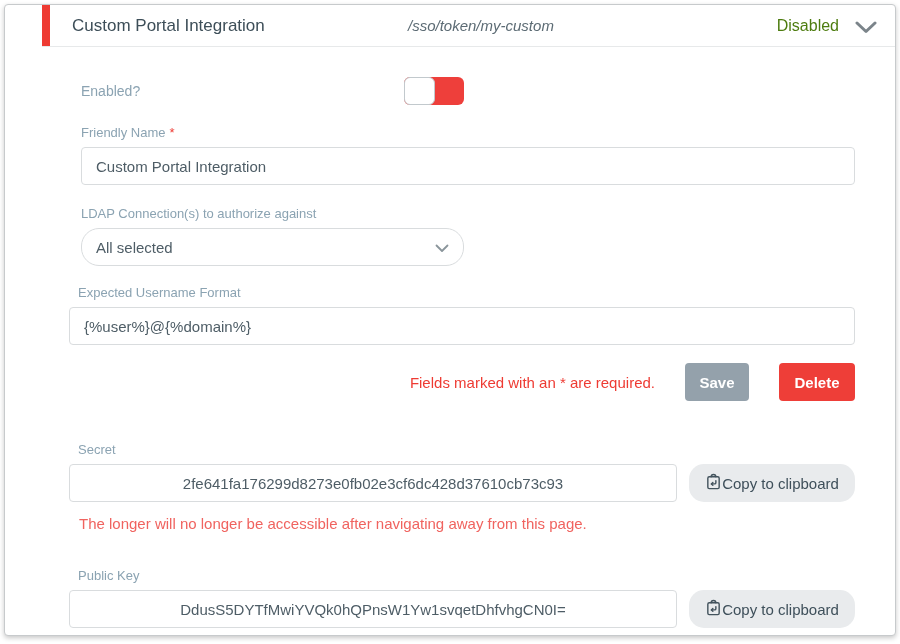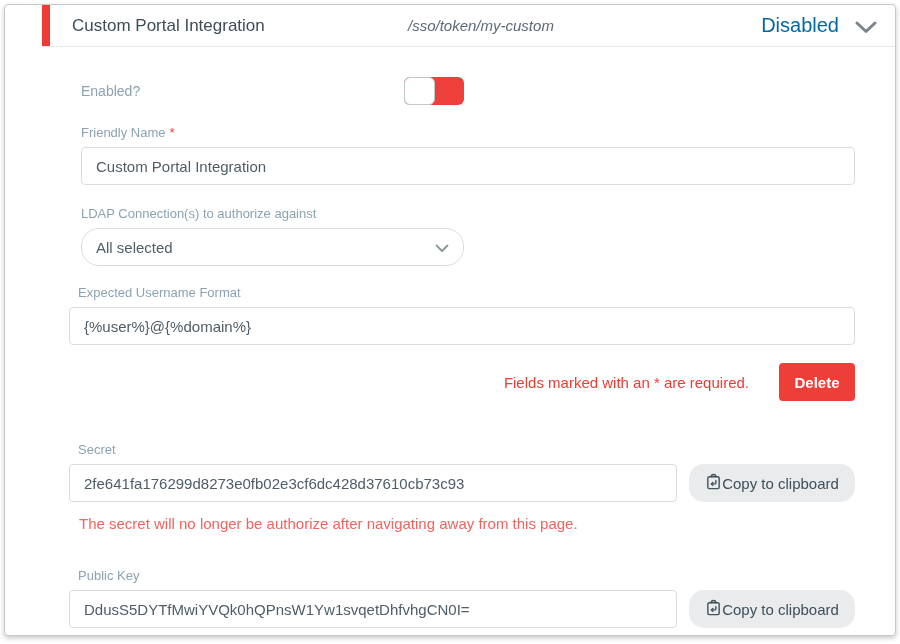--- a/index.html
+++ b/index.html
@@ -15,21 +15,21 @@
   }
 
   
   .card-header {
     position: relative; display: flex; align-items: center;
     height: 42px; border-bottom: 1px solid #e7e9ea; cursor: pointer;
   }
   .accent-bar { width: 8px; height: 100%; background: #ee3b33; flex: 0 0 8px; }
   .hdr-title { margin-left: 22px; font-size: 17px; font-weight: 500; color: #3d4e58; }
   .hdr-path { position: absolute; left: 366px; font-size: 15px; font-style: italic; color: #5c6b74; }
-  .hdr-status { margin-left: auto; font-size: 20px; font-weight: 500; color: #0369a1; }
+  .hdr-status { margin-left: auto; font-size: 16px; font-weight: 500; color: #4d7c0f; }
   .hdr-chevron { margin: 3px 18px 0 16px; display: flex; align-items: center; }
 
   
   .card-body { padding: 30px 40px 0 27px; }
   .lbl { display: block; font-size: 13px; color: #8ba3b2; margin-bottom: 7px; }
   .req { color: #ee3b33; margin-left: 4px; font-size: 13px; }
 
   .toggle-row { display: flex; align-items: center; justify-content: space-between;
     margin-left: 12px; width: 383px; height: 28px; }
   .toggle-row .lbl { margin-bottom: 0; font-size: 14px; }
@@ -58,21 +58,21 @@
   .actions-row { display: flex; align-items: center; justify-content: flex-end;
     gap: 30px; margin-top: 18px; }
   .required-note { font-size: 15px; color: #ee3b33; margin-right: 0; }
   .btn { height: 38px; border: none; border-radius: 4px; color: #fff;
     font-size: 15px; font-weight: 600; cursor: pointer; padding: 0 18px;
     font-family: "Liberation Sans", "DejaVu Sans", sans-serif; }
   .btn-save { background: #94a1ab; width: 64px; padding: 0; }
   .btn-delete { background: #ee3e38; width: 76px; padding: 0; }
 
   .kv-row { display: flex; gap: 12px; margin-top: 4px; }
-  .kv-row input.txt { flex: 1 1 auto; }
+  .kv-row input.txt { flex: 1 1 auto; text-align: center; }
   .copy-btn { flex: 0 0 166px; display: flex; align-items: center; justify-content: center;
     height: 38px; background: #e9ebed; border: none; border-radius: 15px;
     font-size: 15px; color: #3e4f5a; cursor: pointer;
     font-family: "Liberation Sans", "DejaVu Sans", sans-serif; }
 
   .section { margin-top: 41px; }
   .section .lbl { margin-left: 9px; }
   .warning { margin: 13px 0 0 10px; font-size: 15px; color: #f0635f; }
   .section-pk { margin-top: 36px; }
 </style>
@@ -121,40 +121,41 @@
       </div>
     </div>
 
     <div class="full-row">
       <span class="lbl">Expected Username Format</span>
       <input class="txt muted-val" type="text" value="{%user%}@{%domain%}" style="">
     </div>
 
     <div class="actions-row">
       <span class="required-note">Fields marked with an * are required.</span>
+      <button class="btn btn-save">Save</button>
       <button class="btn btn-delete">Delete</button>
     </div>
 
     <div class="section">
       <span class="lbl">Secret</span>
       <div class="kv-row">
         <input class="txt" type="text" value="2fe641fa176299d8273e0fb02e3cf6dc428d37610cb73c93" style="">
         <button class="copy-btn">
           <span>
             <svg width="17" height="18" viewBox="0 0 18 18" fill="none" stroke="#43535d" stroke-width="1.5" stroke-linecap="round" stroke-linejoin="round">
               <rect x="3" y="3.5" width="12" height="12.5" rx="1.5"></rect>
               <path d="M6.5 3.5 a2.5 2.5 0 0 1 5 0"></path>
               <path d="M11.5 7.5 v2.3 a1.2 1.2 0 0 1 -1.2 1.2 H6.8"></path>
               <path d="M8.3 9.5 L6.8 11 L8.3 12.5"></path>
             </svg>
           </span>
           <span>Copy to clipboard</span>
         </button>
       </div>
-      <div class="warning">The secret will no longer be authorize after navigating away from this page.</div>
+      <div class="warning">The longer will no longer be accessible after navigating away from this page.</div>
     </div>
 
     <div class="section section-pk">
       <span class="lbl">Public Key</span>
       <div class="kv-row">
         <input class="txt" type="text" value="DdusS5DYTfMwiYVQk0hQPnsW1Yw1svqetDhfvhgCN0I=" style="">
         <button class="copy-btn">
           <span>
             <svg width="17" height="18" viewBox="0 0 18 18" fill="none" stroke="#43535d" stroke-width="1.5" stroke-linecap="round" stroke-linejoin="round">
               <rect x="3" y="3.5" width="12" height="12.5" rx="1.5"></rect>

